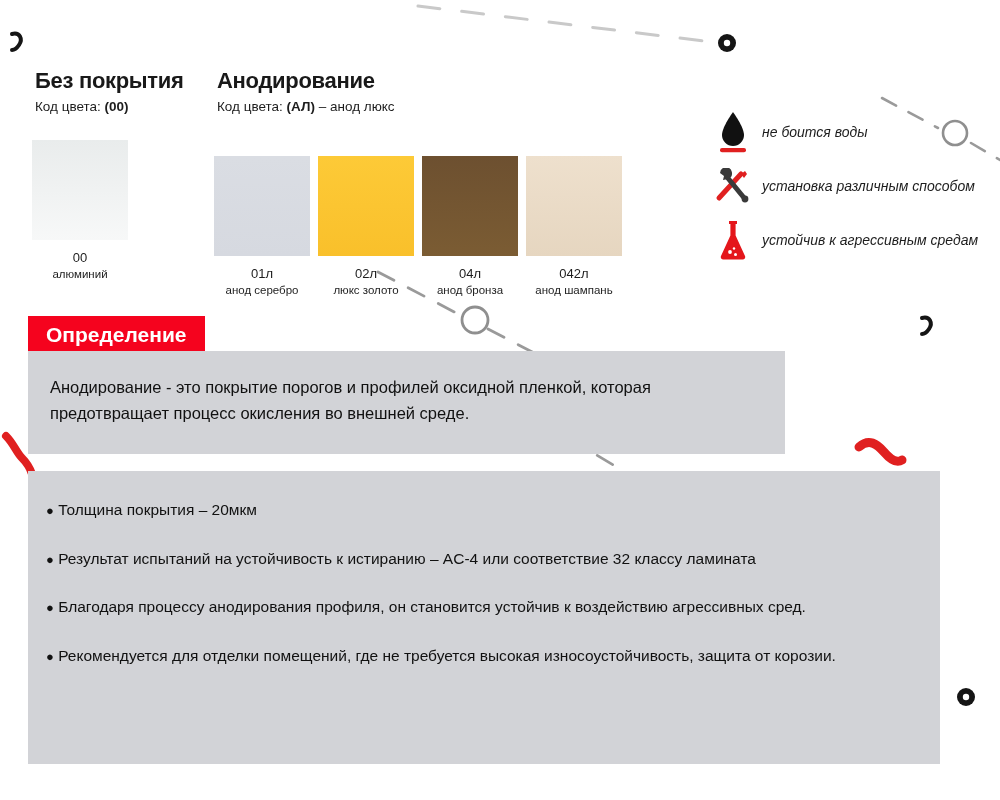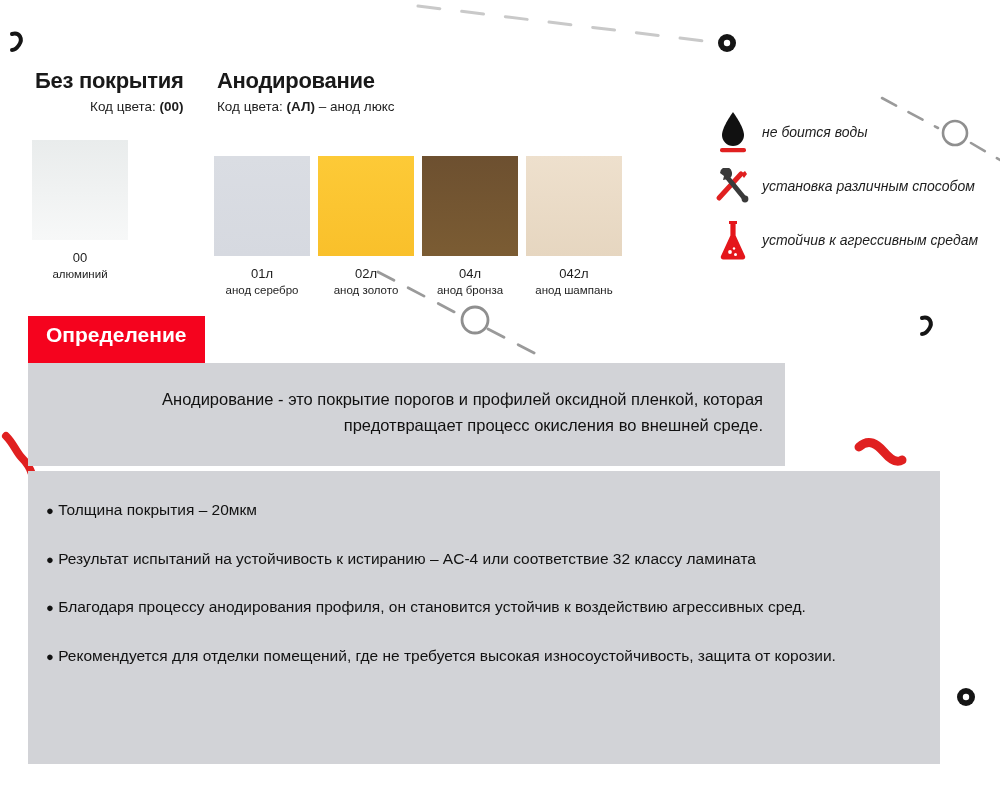--- a/index.html
+++ b/index.html
@@ -110,36 +110,35 @@
   }
 
   
   .section { position: absolute; z-index: 3; }
   .sec-badge {
     display: inline-block;
     background: #f5031e;
     color: #ffffff;
     font-size: 21px;
     font-weight: bold;
-    padding: 7px 18px 16px 18px;
+    padding: 7px 18px 4px 18px;
     letter-spacing: 0px;
     white-space: nowrap;
   }
   .sec-body {
     background: #d2d3d7;
     color: #111111;
     box-sizing: border-box;
   }
 
   #def-section { left: 28px; top: 316px; }
   #def-section .sec-body {
     width: 757px;
     padding: 24px 22px 28px 22px;
     margin-top: 0;
-    text-align: right;
   }
   .def-text {
     font-size: 16.5px;
     line-height: 1.55;
     font-weight: normal;
   }
 
   #feat-section { left: 28px; top: 471px; }
   #feat-section .sec-body {
     width: 912px;
@@ -183,21 +182,21 @@
 
     <g>
       <circle cx="966" cy="697" r="9" fill="#151515"></circle>
       <circle cx="966" cy="697" r="3.2" fill="#ffffff"></circle>
     </g>
 
     <path d="M 6 436 C 14 444, 16 452, 22 458 C 27 463, 30 468, 32 474" fill="none" stroke="#e02020" stroke-width="8" stroke-linecap="round"></path>
     <path d="M 859 447 C 869 438, 877 444, 884 452 C 890 459, 896 464, 902 460" fill="none" stroke="#e02020" stroke-width="9" stroke-linecap="round"></path>
   </svg>
 
-  <div class="col-head" style="left:35px; top:68px;text-align:right;">
+  <div class="col-head" style="left:35px; top:68px;">
     <div class="col-title">Без покрытия</div>
     <div class="col-sub"><span>Код цвета: </span><b>(00)</b><span></span></div>
   </div>
 
   <div class="col-head" style="left:217px; top:68px;">
     <div class="col-title">Анодирование</div>
     <div class="col-sub"><span>Код цвета: </span><b>(АЛ)</b><span> – анод люкс</span></div>
   </div>
 
   <div class="swatch-group" id="swatches-plain" style="left:32px; top:140px;">
@@ -210,21 +209,21 @@
 
   <div class="swatch-group" id="swatches-anodized" style="left:214px; top:156px;">
       <div class="swatch-cell">
         <div class="swatch-chip" style="background: linear-gradient(rgb(218, 221, 227) 0%, rgb(214, 217, 224) 100%);"></div>
         <div class="swatch-code">01л</div>
         <div class="swatch-name">анод серебро</div>
       </div>
       <div class="swatch-cell">
         <div class="swatch-chip" style="background: linear-gradient(rgb(253, 202, 55) 0%, rgb(249, 192, 43) 100%);"></div>
         <div class="swatch-code">02л</div>
-        <div class="swatch-name">анод золото</div>
+        <div class="swatch-name">люкс золото</div>
       </div>
       <div class="swatch-cell">
         <div class="swatch-chip" style="background: linear-gradient(rgb(109, 80, 48) 0%, rgb(123, 92, 51) 100%);"></div>
         <div class="swatch-code">04л</div>
         <div class="swatch-name">анод бронза</div>
       </div>
       <div class="swatch-cell">
         <div class="swatch-chip" style="background: linear-gradient(rgb(238, 224, 205) 0%, rgb(230, 214, 192) 100%);"></div>
         <div class="swatch-code">042л</div>
         <div class="swatch-name">анод шампань</div>

